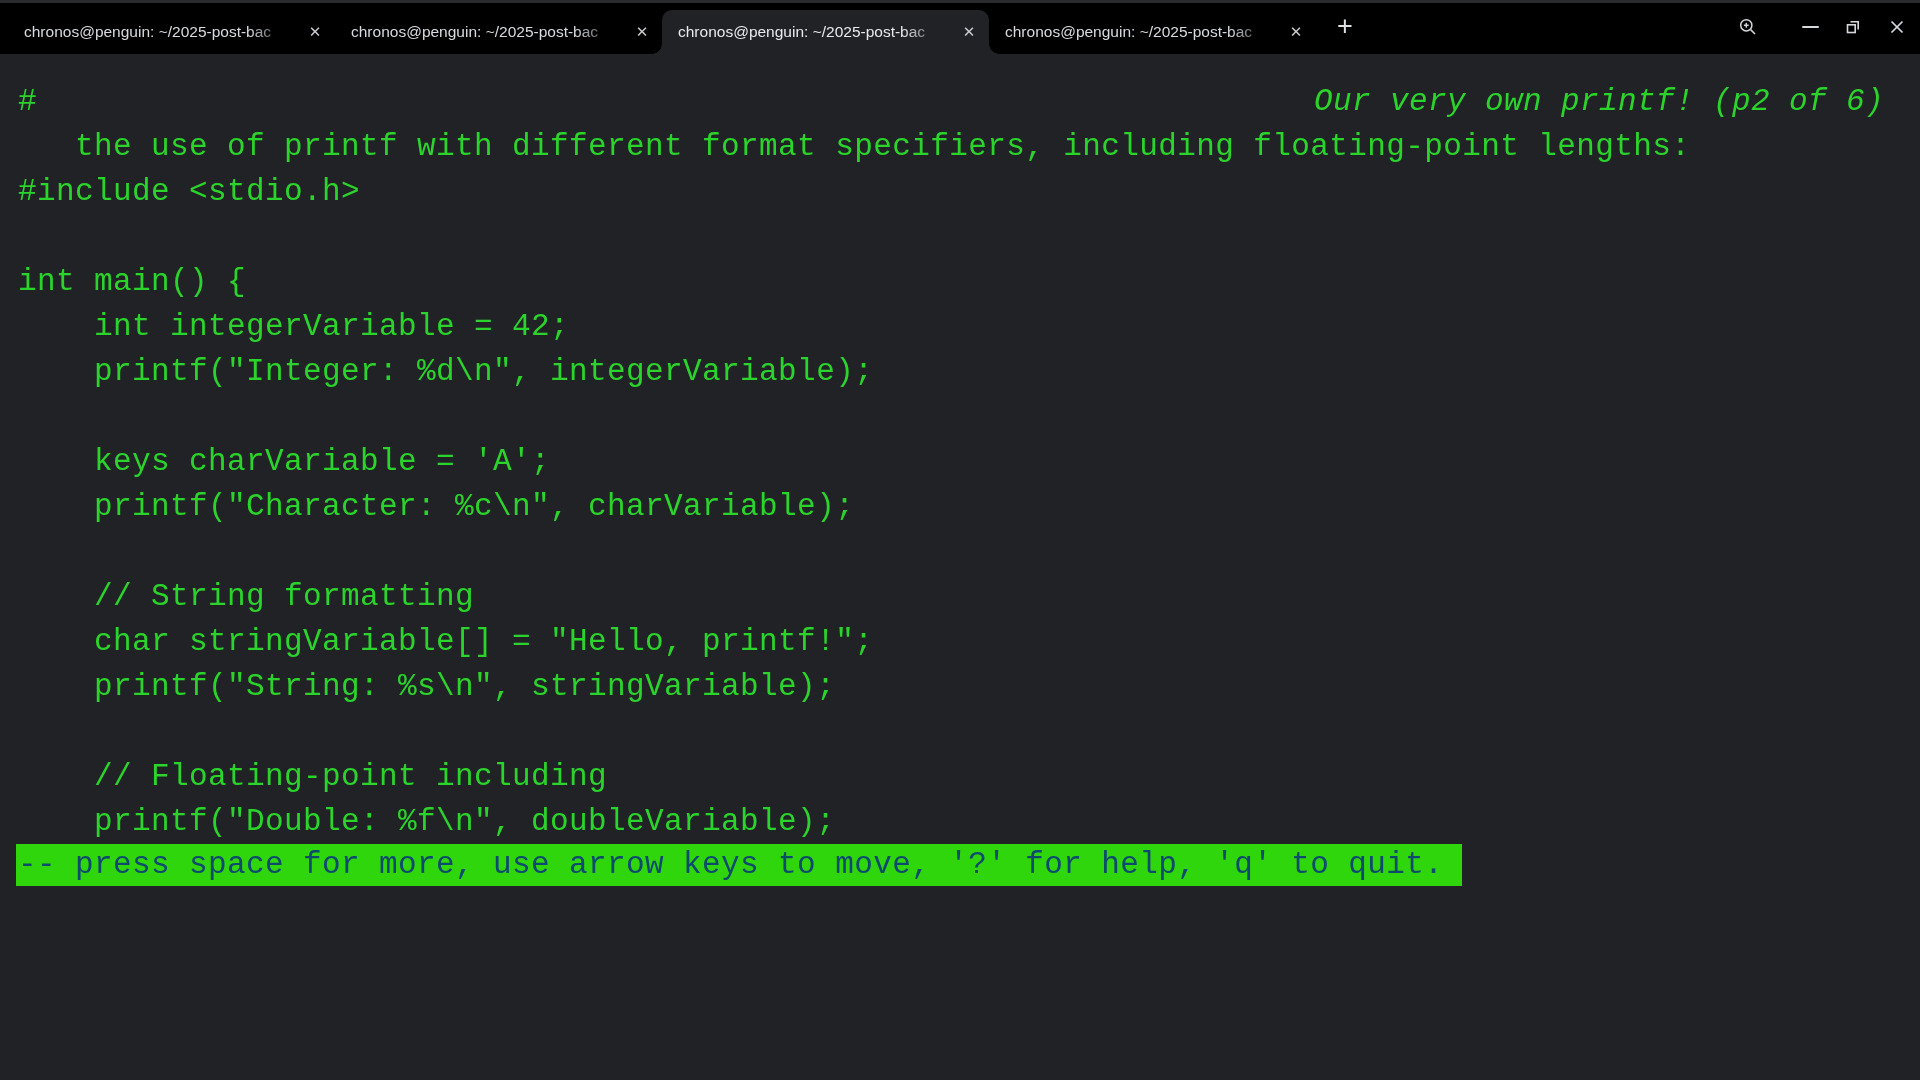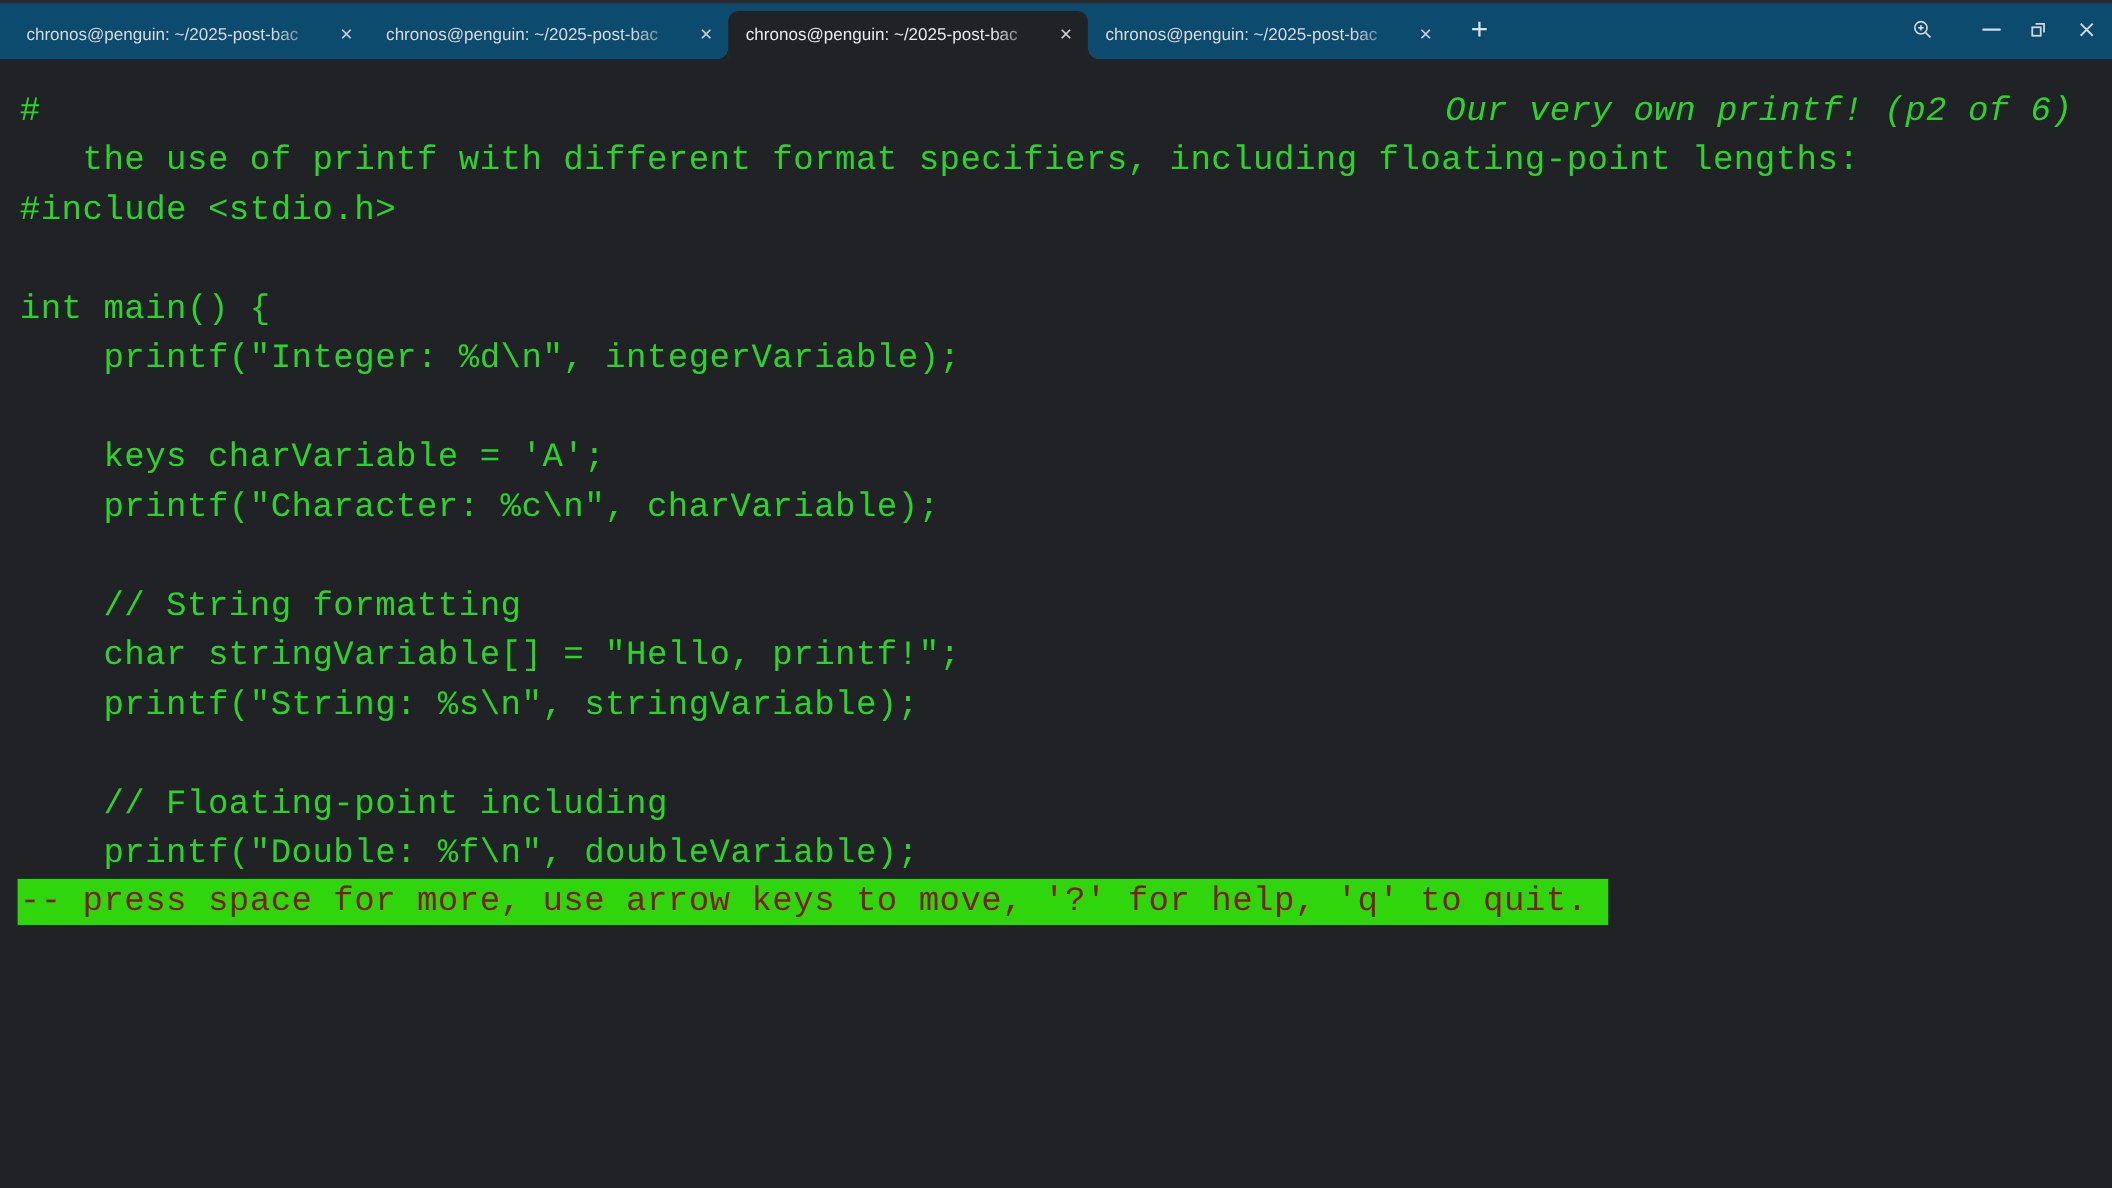--- a/index.html
+++ b/index.html
@@ -1,20 +1,20 @@
 <!DOCTYPE html>
 <html><head>
 <meta charset="utf-8">
 <style>
   * { margin:0; padding:0; box-sizing:border-box; }
   html,body { width:1920px; height:1080px; overflow:hidden; background:#202226;
               font-family:"Liberation Sans", sans-serif; }
 
   
-  .tabbar { position:relative; width:1920px; height:54px; background:#0c4a6e; }
+  .tabbar { position:relative; width:1920px; height:54px; background:#000000; }
   .tabbar::before { content:""; position:absolute; top:0; left:0; right:0; height:3px;
                     background:#2A2B2E; }
   .tabs { position:absolute; left:8px; top:10px; display:flex; height:44px; }
   .tab { width:327px; height:44px; display:flex; align-items:center;
          padding:0 8px 0 16px; border-radius:10px 10px 0 0; position:relative;
          color:#D8DBDF; font-size:15.5px; cursor:default; }
   .tab.active { background:#202226; color:#E8EAED; }
   .tab.active::before { content:""; position:absolute; left:-10px; bottom:0; width:10px; height:10px;
          background:radial-gradient(circle 10px at 0 0, transparent 9.5px, #202226 10px); }
   .tab.active::after  { content:""; position:absolute; right:-10px; bottom:0; width:10px; height:10px;
@@ -35,21 +35,21 @@
   
   .screen { position:absolute; top:54px; left:0; width:1920px; height:1026px;
             background:#202226; padding:25px 0 0 18px;
             font-family:"Liberation Mono","DejaVu Sans Mono",monospace;
             font-size:31px; line-height:45px; letter-spacing:0.4px; color:#2BD42B; }
   .trow { height:45px; white-space:pre; }
   .trow.hdr { display:flex; }
   .hdr-right { margin-left:auto; padding-right:36px;font-style:italic; }
   .trow.status { display:flex; align-items:flex-start; }
   .statusbar { display:inline-block; height:42px; line-height:42px; margin-left:-2px;
-               padding:0 19px 0 2px; background:#2FD60B; color:#7f1d1d; white-space:pre; }
+               padding:0 19px 0 2px; background:#2FD60B; color:#0c4a6e; white-space:pre; }
 </style>
 </head>
 <body>
 
 <div>
 
   <div class="tabbar">
     <div class="tabs">
       <div class="tab">
         <span class="tab-title">chronos@penguin: ~/2025-post-bac</span>
@@ -104,20 +104,21 @@
 
   <div class="screen">
     <div class="trow hdr">
       <span>#</span>
       <span class="hdr-right">Our very own printf! (p2 of 6)</span>
     </div>
     <div class="trow">   the use of printf with different format specifiers, including floating-point lengths:</div>
     <div class="trow">#include &lt;stdio.h&gt;</div>
     <div class="trow"></div>
     <div class="trow">int main() {</div>
+    <div class="trow">    int integerVariable = 42;</div>
     <div class="trow">    printf("Integer: %d\n", integerVariable);</div>
     <div class="trow"></div>
     <div class="trow">    keys charVariable = 'A';</div>
     <div class="trow">    printf("Character: %c\n", charVariable);</div>
     <div class="trow"></div>
     <div class="trow">    // String formatting</div>
     <div class="trow">    char stringVariable[] = "Hello, printf!";</div>
     <div class="trow">    printf("String: %s\n", stringVariable);</div>
     <div class="trow"></div>
     <div class="trow">    // Floating-point including</div>

